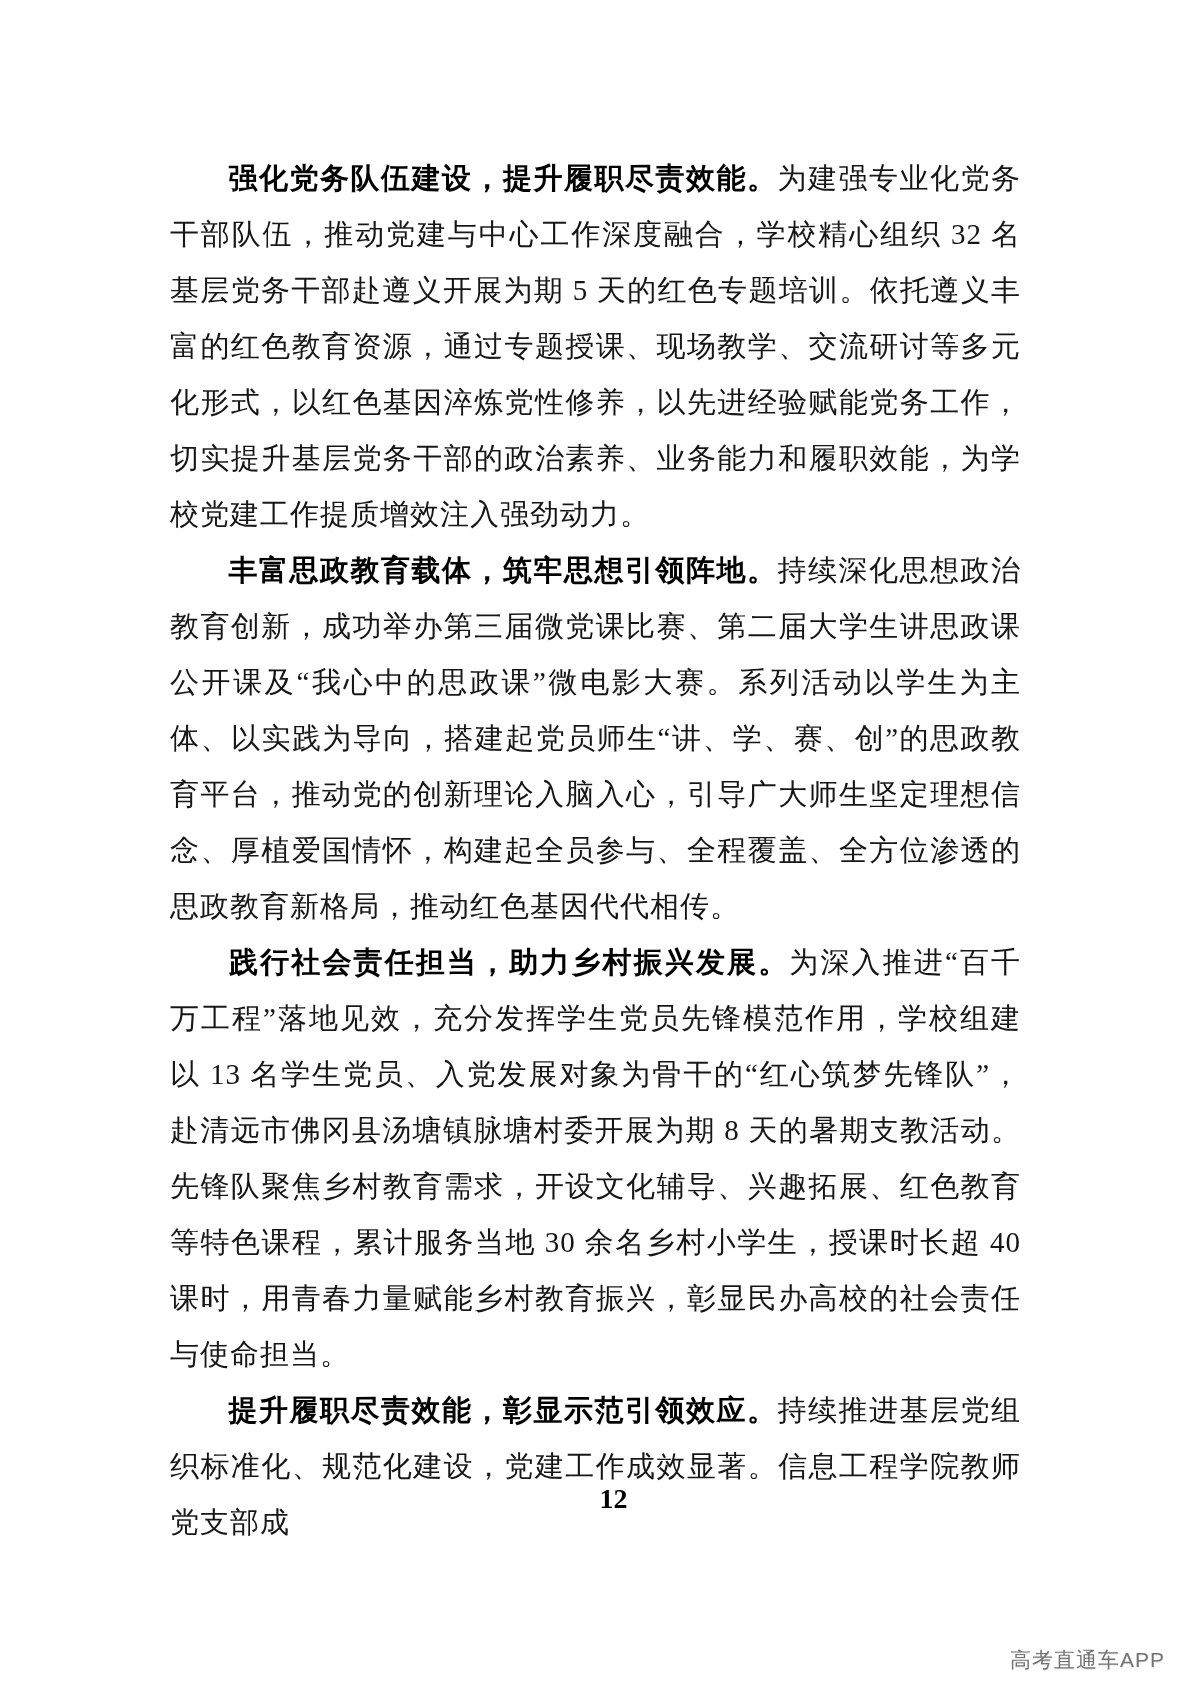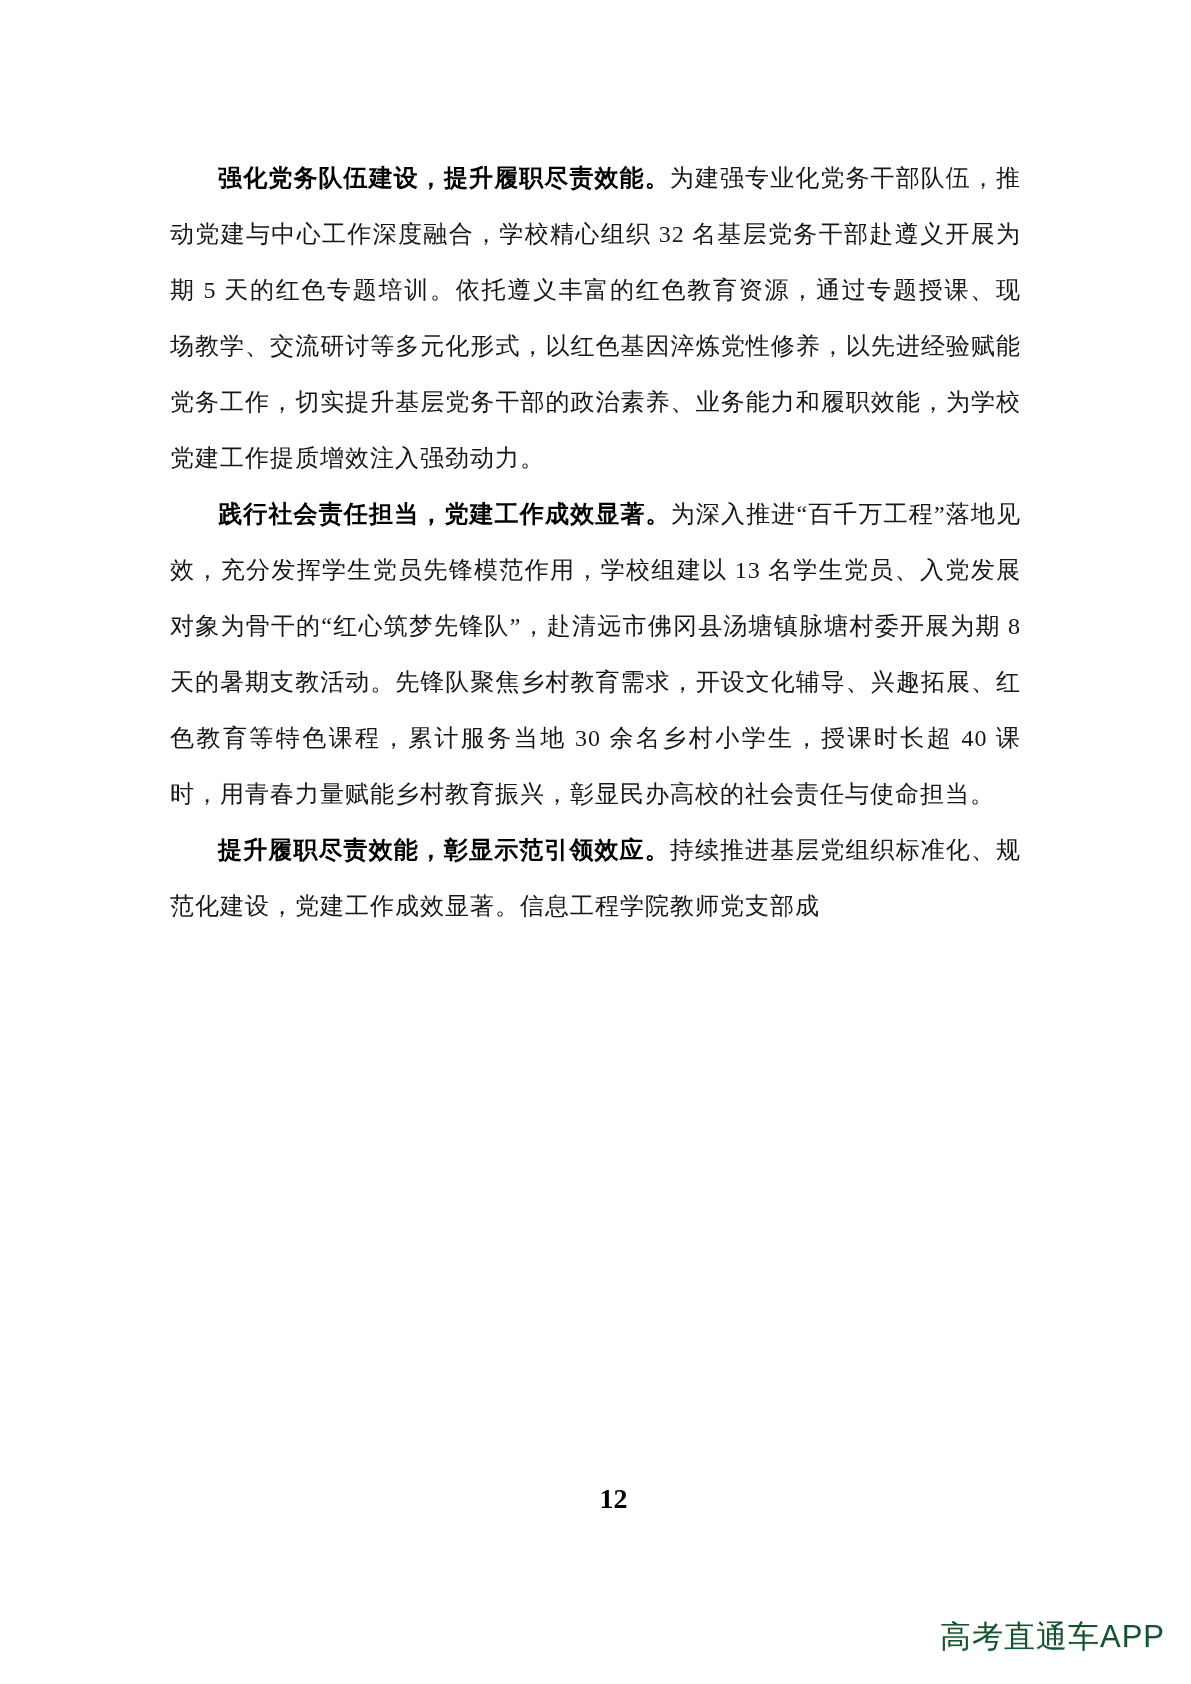--- a/index.html
+++ b/index.html
@@ -17,21 +17,21 @@
     color: #000000;
   }
   .doc-body {
     position: absolute;
     left: 170px;
     top: 150px;
     width: 851px;
   }
   .para {
     margin: 0;
-    font-size: 24px;
+    font-size: 29px;
     line-height: 56px;
     letter-spacing: 1px;
     text-align: justify;
     text-justify: inter-character;
     color: #161616;
   }
   .para .lead {
     font-weight: 700;
     color: #000000;
   }
@@ -49,34 +49,35 @@
     width: 100%;
     text-align: center;
     font-size: 28px;
     font-weight: 700;
     color: #000000;
     transform: translateX(18px);
   }
   .watermark {
     position: absolute;
     right: 26px;
-    bottom: 26px;
-    font-size: 31px;
-    color: #14532d;
+    bottom: 10px;
+    font-size: 21px;
+    color: #737373;
     text-shadow: 0 -1px 0 #ffffff, 0 1px 1px #e8e8e8;
     letter-spacing: 1px;
     font-family: "Liberation Sans", "DejaVu Sans", sans-serif;
   }
 </style>
 </head>
 <body>
 
 <div class="page">
   <div class="doc-body">
     <p class="para"><span class="indent"></span><span class="lead">强化党务队伍建设，提升履职尽责效能。</span><span>为建强专业化党务干部队伍，推动党建与中心工作深度融合，学校精心组织 32 名基层党务干部赴遵义开展为期 5 天的红色专题培训。依托遵义丰富的红色教育资源，通过专题授课、现场教学、交流研讨等多元化形式，以红色基因淬炼党性修养，以先进经验赋能党务工作，切实提升基层党务干部的政治素养、业务能力和履职效能，为学校党建工作提质增效注入强劲动力。</span></p>
-    <p class="para"><span class="indent"></span><span class="lead">践行社会责任担当，党建工作成效显著。</span><span>为深入推进“百千万工程”落地见效，充分发挥学生党员先锋模范作用，学校组建以 13 名学生党员、入党发展对象为骨干的“红心筑梦先锋队”，赴清远市佛冈县汤塘镇脉塘村委开展为期 8 天的暑期支教活动。先锋队聚焦乡村教育需求，开设文化辅导、兴趣拓展、红色教育等特色课程，累计服务当地 30 余名乡村小学生，授课时长超 40 课时，用青春力量赋能乡村教育振兴，彰显民办高校的社会责任与使命担当。</span></p>
+    <p class="para"><span class="indent"></span><span class="lead">丰富思政教育载体，筑牢思想引领阵地。</span><span>持续深化思想政治教育创新，成功举办第三届微党课比赛、第二届大学生讲思政课公开课及“我心中的思政课”微电影大赛。系列活动以学生为主体、以实践为导向，搭建起党员师生“讲、学、赛、创”的思政教育平台，推动党的创新理论入脑入心，引导广大师生坚定理想信念、厚植爱国情怀，构建起全员参与、全程覆盖、全方位渗透的思政教育新格局，推动红色基因代代相传。</span></p>
+    <p class="para"><span class="indent"></span><span class="lead">践行社会责任担当，助力乡村振兴发展。</span><span>为深入推进“百千万工程”落地见效，充分发挥学生党员先锋模范作用，学校组建以 13 名学生党员、入党发展对象为骨干的“红心筑梦先锋队”，赴清远市佛冈县汤塘镇脉塘村委开展为期 8 天的暑期支教活动。先锋队聚焦乡村教育需求，开设文化辅导、兴趣拓展、红色教育等特色课程，累计服务当地 30 余名乡村小学生，授课时长超 40 课时，用青春力量赋能乡村教育振兴，彰显民办高校的社会责任与使命担当。</span></p>
     <p class="para"><span class="indent"></span><span class="lead">提升履职尽责效能，彰显示范引领效应。</span><span>持续推进基层党组织标准化、规范化建设，党建工作成效显著。信息工程学院教师党支部成</span></p>
   </div>
 
   <div class="page-number">12</div>
 
   <div class="watermark">高考直通车APP</div>
 </div>
 
 </body></html>

